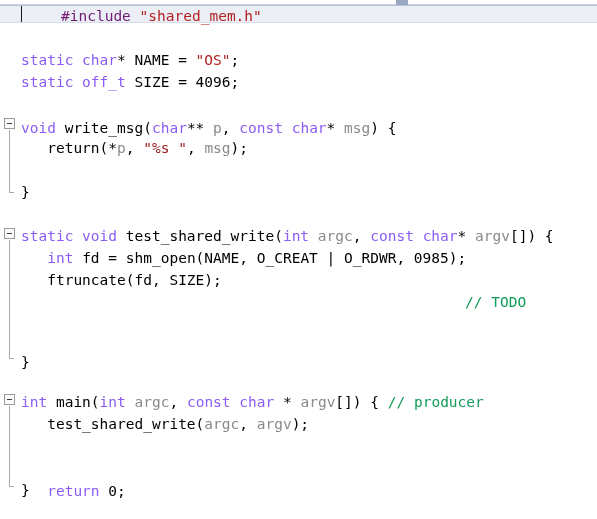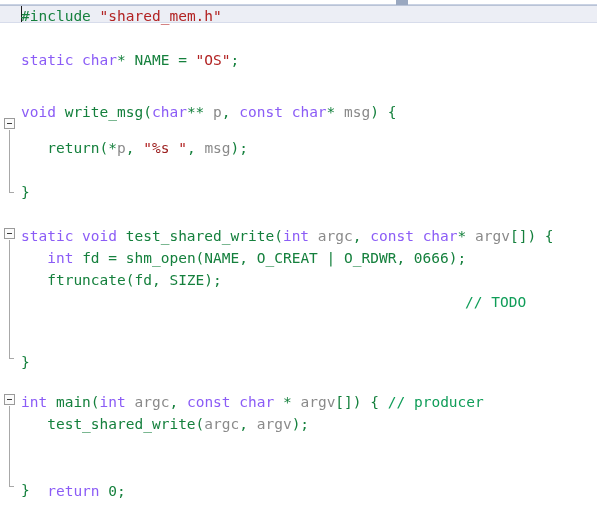--- a/index.html
+++ b/index.html
@@ -71,22 +71,22 @@
     font-size: 14.5px;
     color: #1f1f1f;
   }
 
   
   .kw   { color: #8b5cf6; }
   .id   { color: #8a8a8a; }
   .str  { color: #b22222; }
   .fmt  { color: #9c2020; }
   .cmt  { color: #0f9d58; }
-  .pp   { color: #15803d; }
-  .pl   { color: #15803d; }
+  .pp   { color: #701a75; margin-left: 40px; }
+  .pl   { color: #000000; }
 
   
   #fold-gutter {
     position: absolute;
     left: 0; top: 0;
     width: 21px; height: 514px;
   }
   .fold-box {
     position: absolute;
     width: 11px; height: 11px;
@@ -132,25 +132,26 @@
       <div class="fold-bar" style="left: 9px; top: 235px; height: 118px;"></div>
       <div class="fold-foot" style="left: 9px; top: 353px; width: 5px;"></div>
       <div class="fold-box" style="left: 4px; top: 389px;"></div>
       <div class="fold-bar" style="left: 9px; top: 401px; height: 80px;"></div>
       <div class="fold-foot" style="left: 9px; top: 481px; width: 5px;"></div>
     </div>
 
   <div id="code-layer">
       <div class="code-line" style="top: 0px;"><span class="pp">#include </span><span class="str">"shared_mem.h"</span></div>
       <div class="code-line" style="top: 44px;"><span class="kw">static </span><span class="kw">char</span><span class="pl">* NAME = </span><span class="str">"OS"</span><span class="pl">;</span></div>
-      <div class="code-line" style="top: 96px;"><span class="kw">void</span><span class="pl"> write_msg(</span><span class="kw">char</span><span class="pl">** </span><span class="id">p</span><span class="pl">, </span><span class="kw">const </span><span class="kw">char</span><span class="pl">* </span><span class="id">msg</span><span class="pl">) {</span></div>
+      <div class="code-line" style="top: 66px;"><span class="kw">static </span><span class="kw">off_t</span><span class="pl"> SIZE = 4096;</span></div>
+      <div class="code-line" style="top: 112px;"><span class="kw">void</span><span class="pl"> write_msg(</span><span class="kw">char</span><span class="pl">** </span><span class="id">p</span><span class="pl">, </span><span class="kw">const </span><span class="kw">char</span><span class="pl">* </span><span class="id">msg</span><span class="pl">) {</span></div>
       <div class="code-line" style="top: 132px;"><span class="pl">   return(*</span><span class="id">p</span><span class="pl">, </span><span class="str">"</span><span class="fmt">%s</span><span class="str"> "</span><span class="pl">, </span><span class="id">msg</span><span class="pl">);</span></div>
       <div class="code-line" style="top: 176px;"><span class="pl">}</span></div>
       <div class="code-line" style="top: 220px;"><span class="kw">static </span><span class="kw">void</span><span class="pl"> test_shared_write(</span><span class="kw">int</span><span class="pl"> </span><span class="id">argc</span><span class="pl">, </span><span class="kw">const </span><span class="kw">char</span><span class="pl">* </span><span class="id">argv</span><span class="pl">[]) {</span></div>
-      <div class="code-line" style="top: 242px;"><span class="pl">   </span><span class="kw">int</span><span class="pl"> fd = shm_open(NAME, O_CREAT | O_RDWR, 0666);</span></div>
+      <div class="code-line" style="top: 242px;"><span class="pl">   </span><span class="kw">int</span><span class="pl"> fd = shm_open(NAME, O_CREAT | O_RDWR, 0985);</span></div>
       <div class="code-line" style="top: 286px; left: 465px;"><span class="cmt">// TODO</span></div>
       <div class="code-line" style="top: 264px;"><span class="pl">   ftruncate(fd, SIZE);</span></div>
       <div class="code-line" style="top: 346px;"><span class="pl">}</span></div>
       <div class="code-line" style="top: 386px;"><span class="kw">int</span><span class="pl"> main(</span><span class="kw">int</span><span class="pl"> </span><span class="id">argc</span><span class="pl">, </span><span class="kw">const </span><span class="kw">char</span><span class="pl"> * </span><span class="id">argv</span><span class="pl">[]) { </span><span class="cmt">// producer</span></div>
       <div class="code-line" style="top: 408px;"><span class="pl">   test_shared_write(</span><span class="id">argc</span><span class="pl">, </span><span class="id">argv</span><span class="pl">);</span></div>
       <div class="code-line" style="top: 452px; margin-top: 23px;"><span class="pl">   </span><span class="kw">return</span><span class="pl"> 0;</span></div>
       <div class="code-line" style="top: 474px;"><span class="pl">}</span></div>
     </div>
 
 </div>

